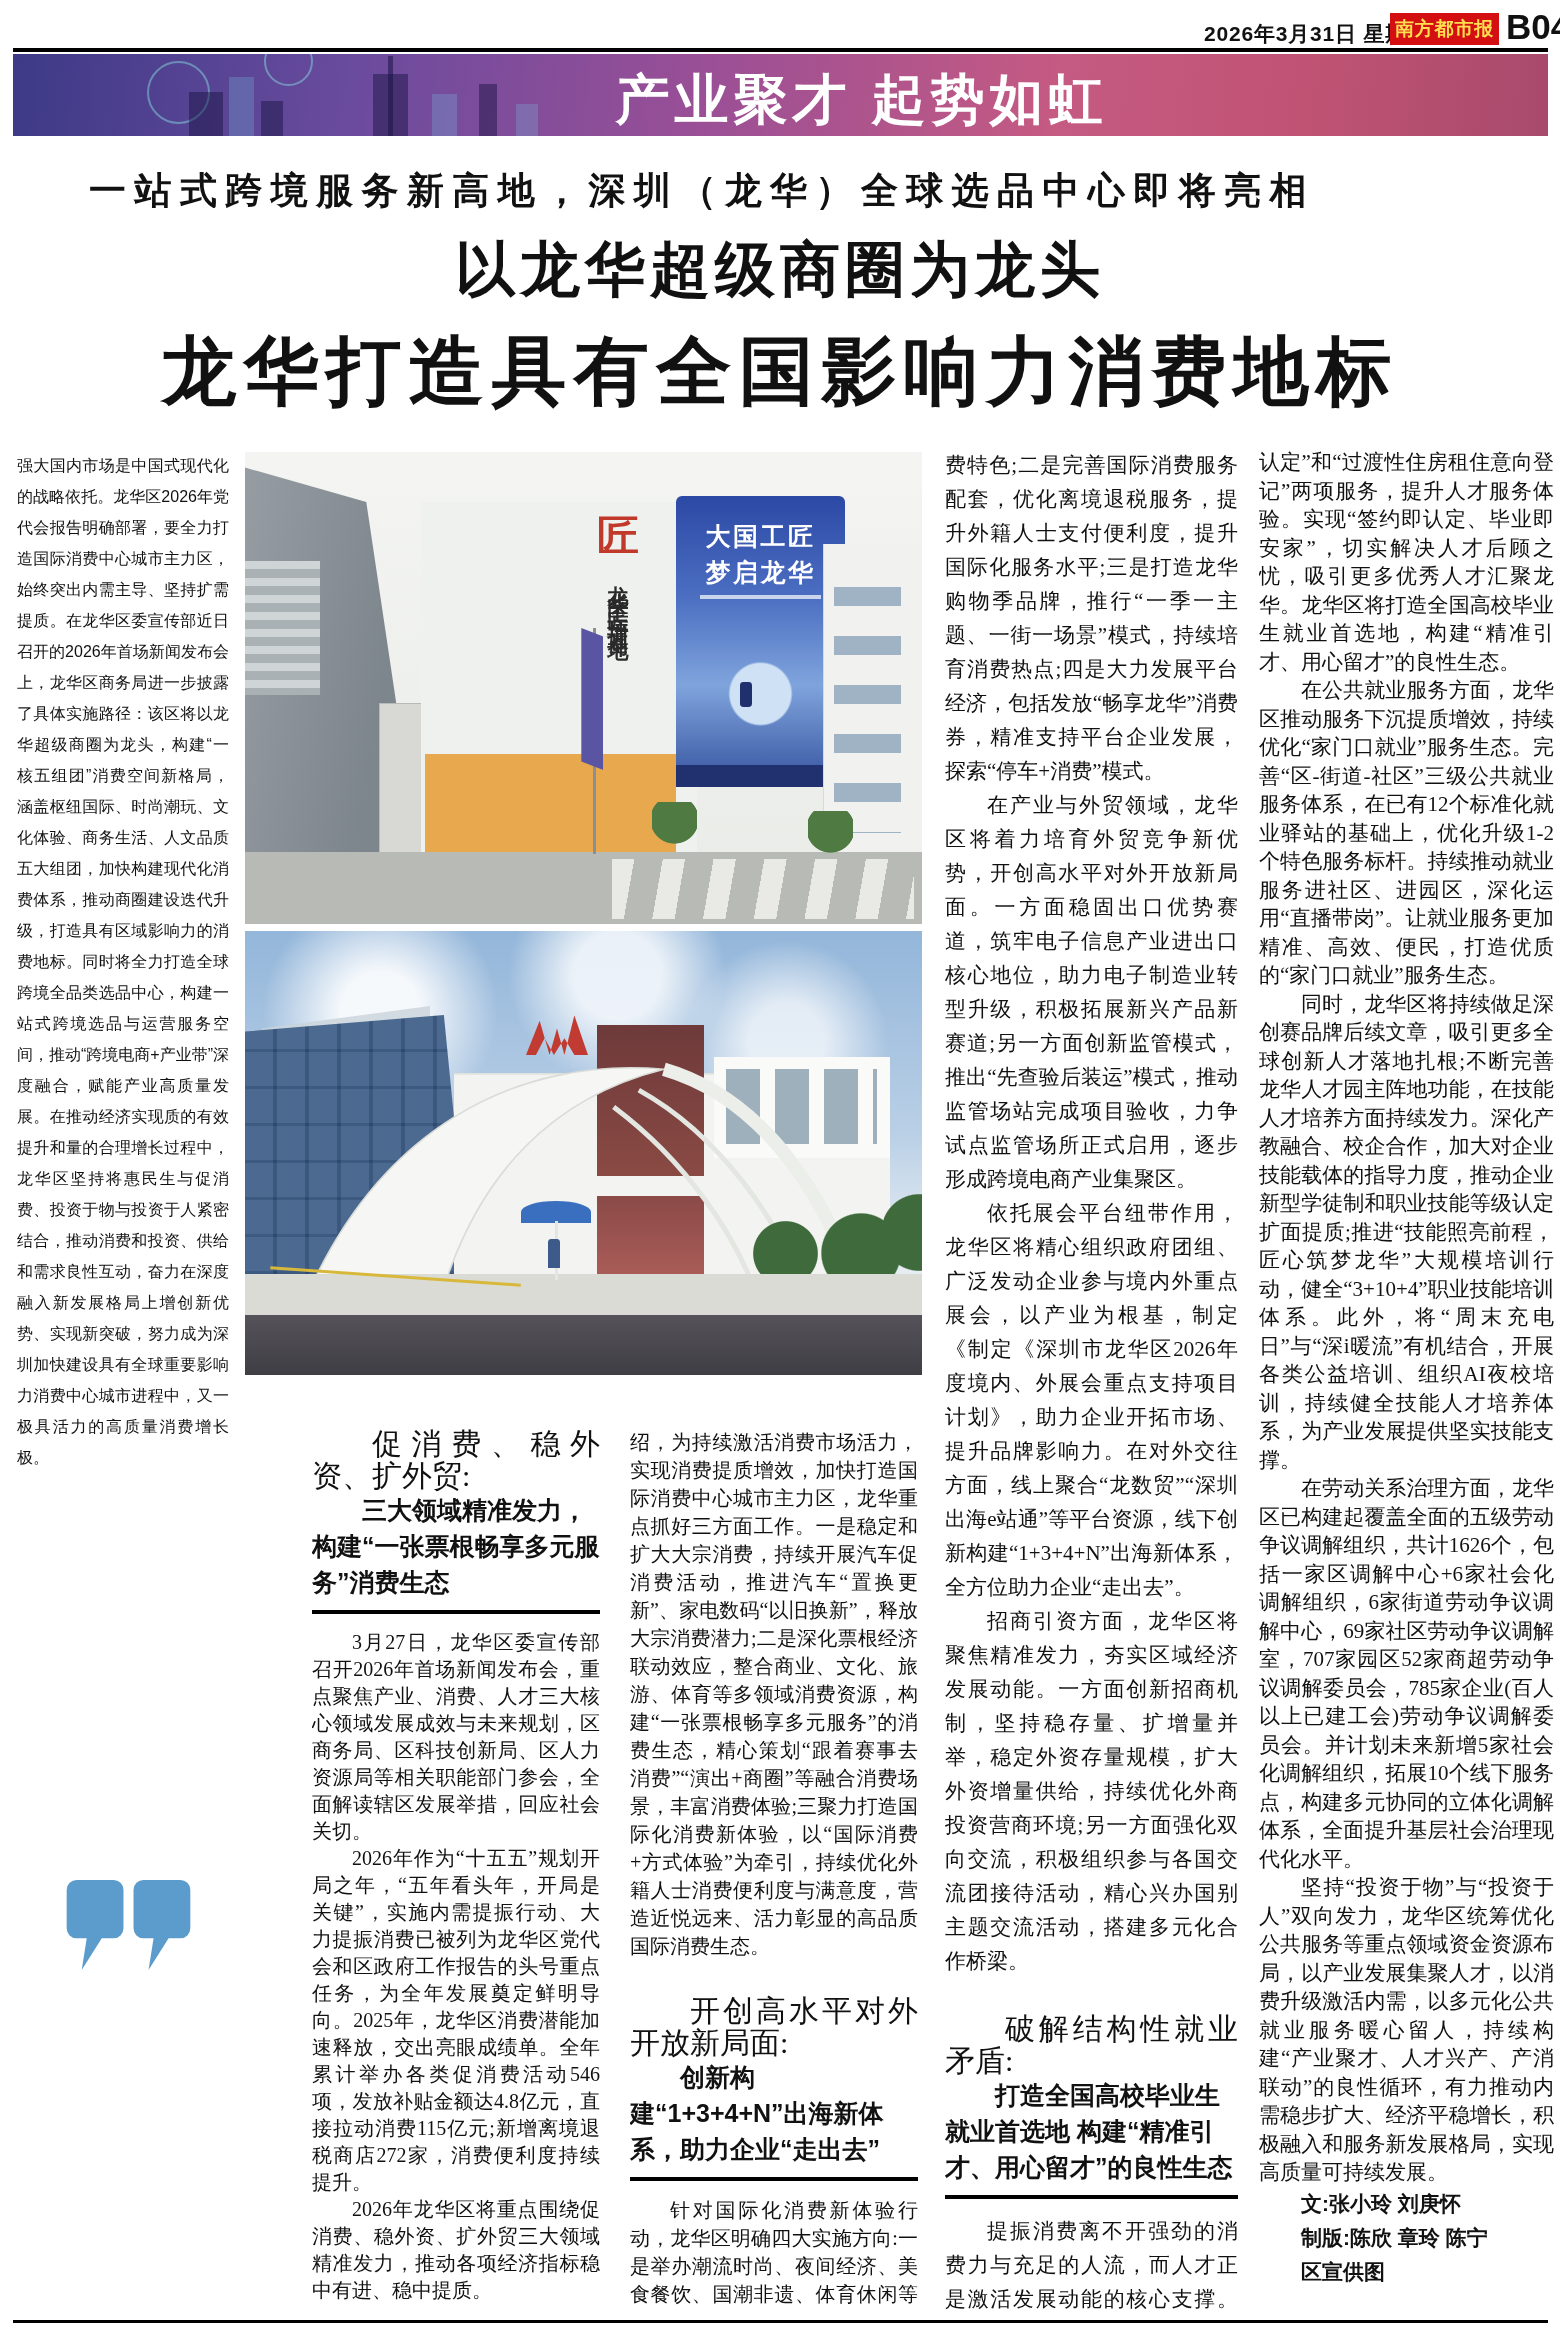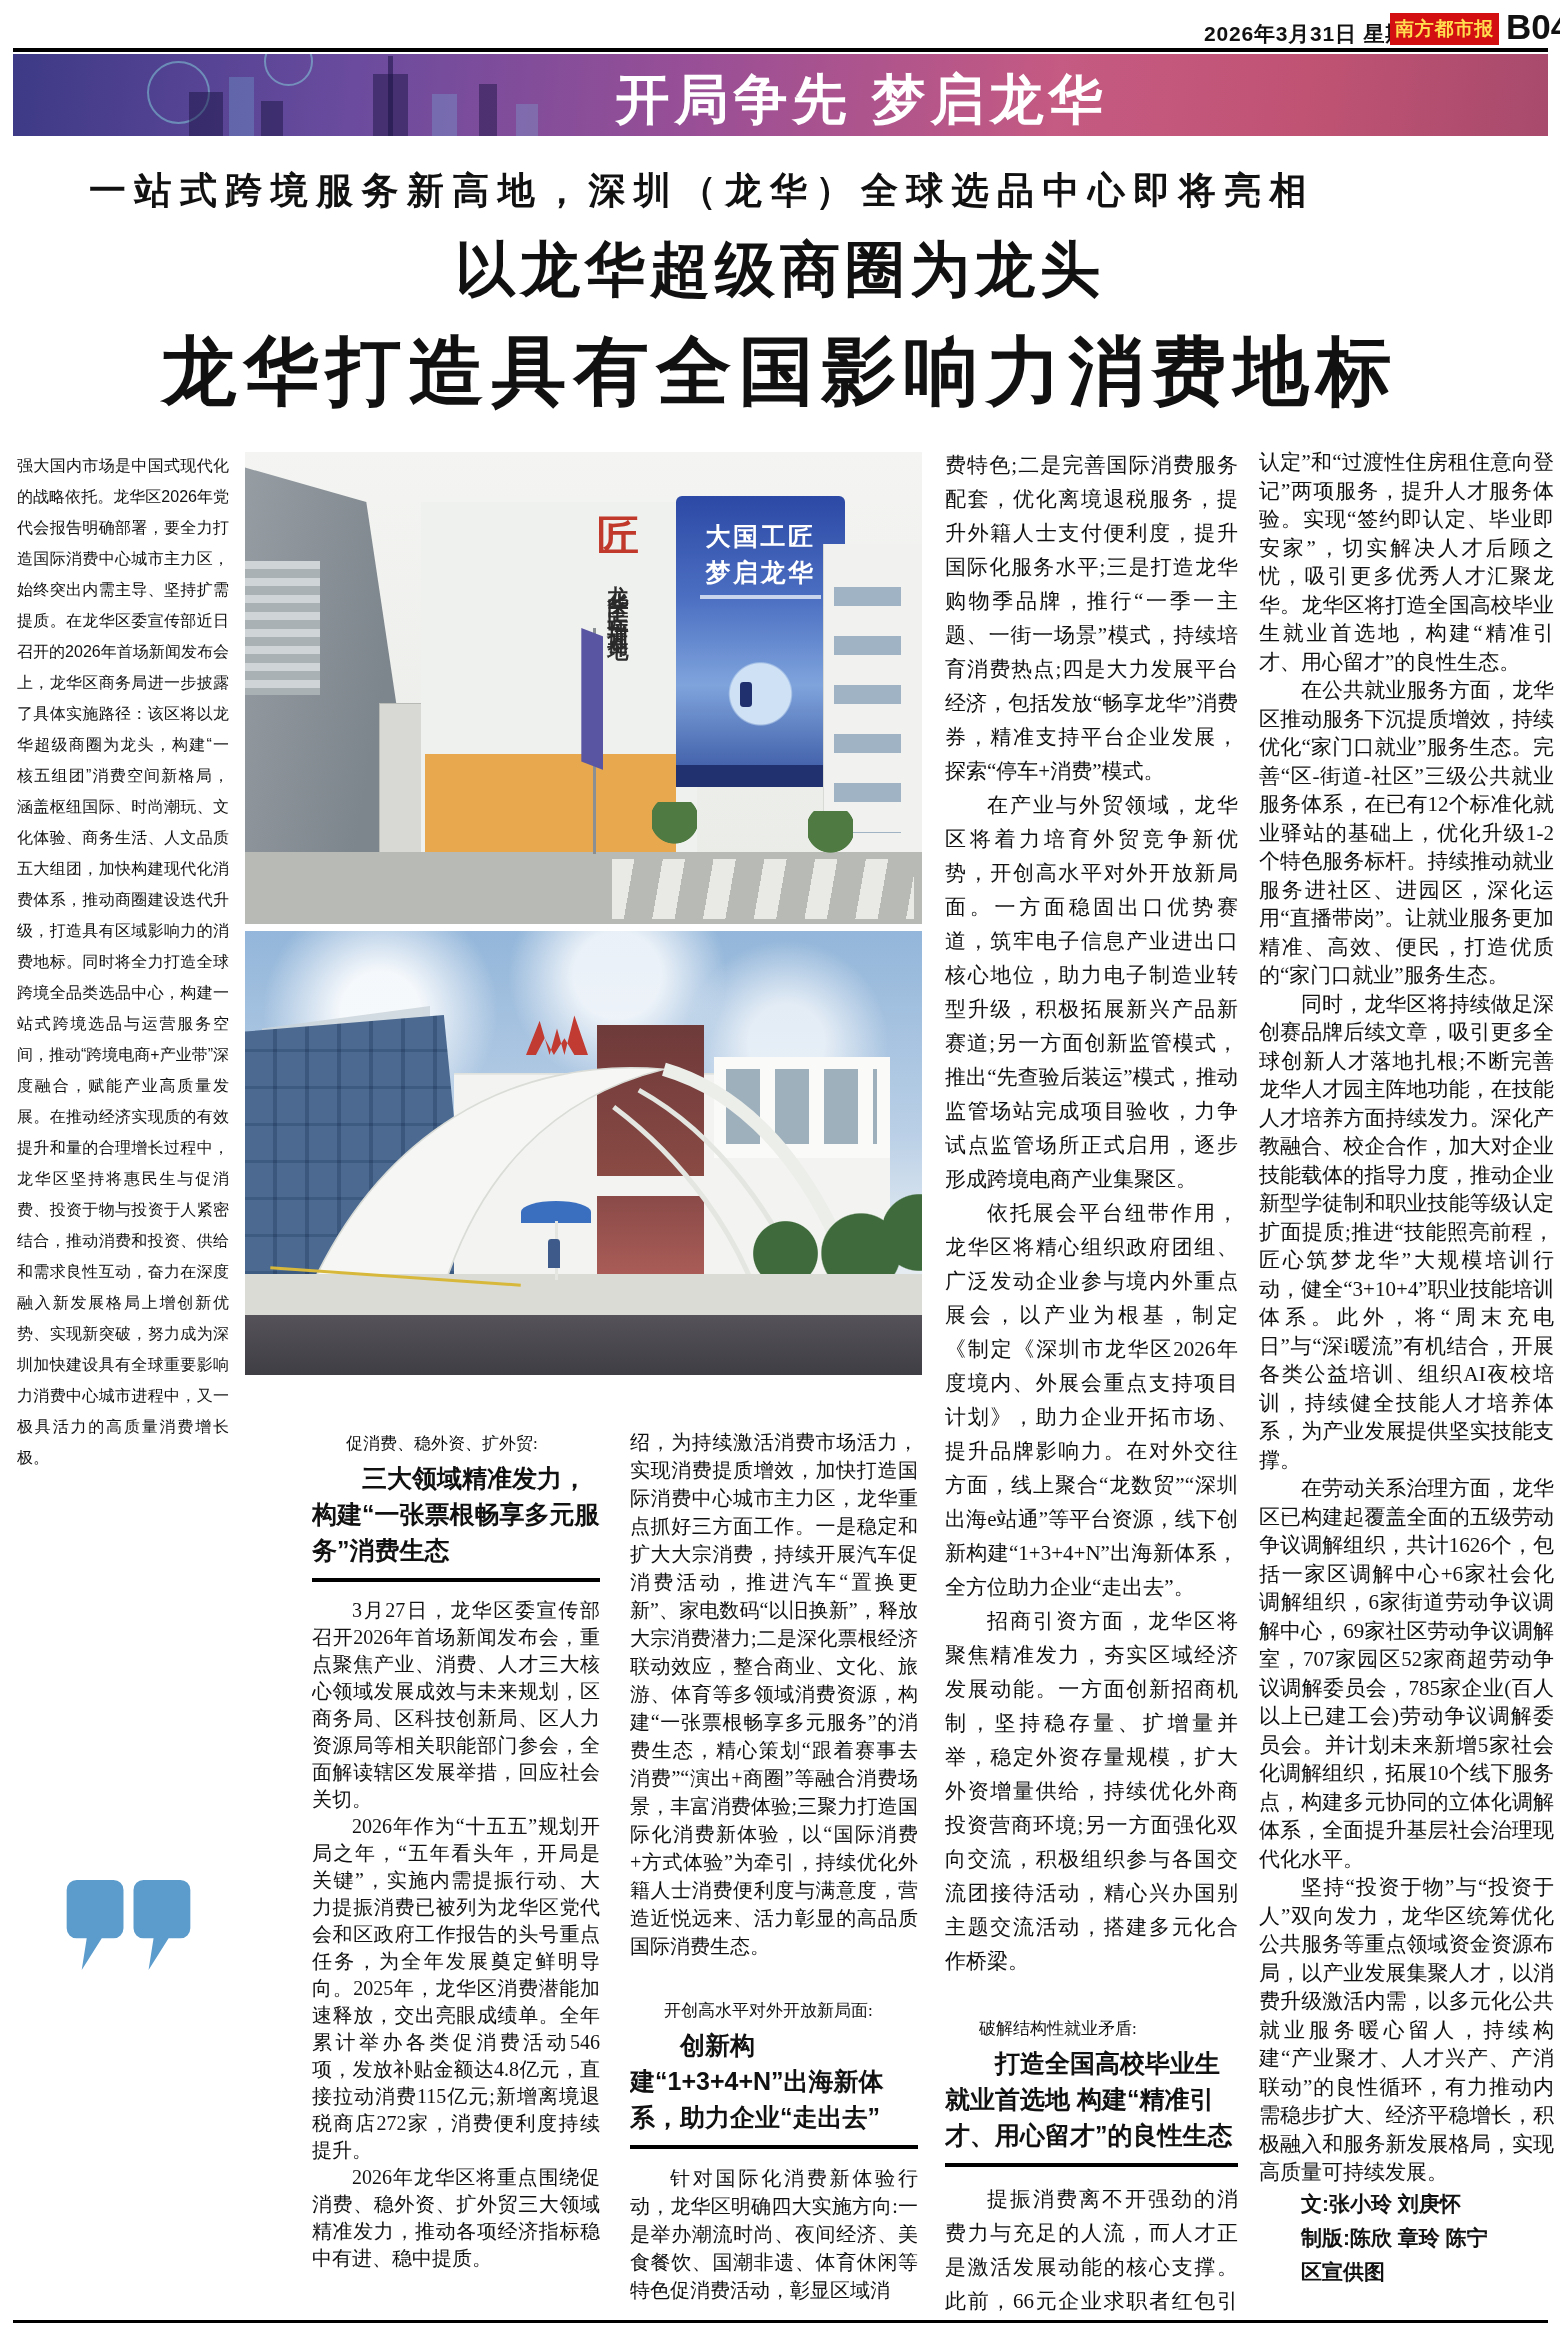--- a/index.html
+++ b/index.html
@@ -34,21 +34,21 @@
   
   .intro{left:17px;top:450px;width:212px;height:1417px;overflow:hidden;
          font-family:"Liberation Sans",sans-serif;font-size:16px;line-height:31px;text-align:justify;font-weight:500;}
   .col{overflow:hidden;text-align:justify;}
   .colA{left:312px;top:1428px;width:288px;height:881px;font-size:20px;line-height:27px;}
   .colB{left:630px;top:1428px;width:288px;height:881px;font-size:20px;line-height:28px;}
   .colC{left:945px;top:448px;width:293px;height:1863px;font-size:21px;line-height:34px;}
   .colD{left:1259px;top:448px;width:295px;height:1863px;font-size:21px;line-height:28.5px;}
   .col p{margin:0;text-indent:2em;}
   .col p.noind{text-indent:0;font-family:Liberation Serif, serif;}
-  .kicker{font-size:17px;line-height:32px;text-indent:0;font-family:"Liberation Serif",serif;}
+  .kicker{font-size:30px;line-height:32px;text-indent:0;font-family:"Liberation Serif",serif;}
   .shead{font-family:"Liberation Sans",sans-serif;font-size:25px;font-weight:700;line-height:36px;text-indent:0;text-align:left;}
   .srule{height:4.2px;background:#000;margin:10px 0 15px 0;}
   .secblock{margin-top:35px;}
   .credit{font-family:"Liberation Sans",sans-serif;font-weight:700;font-size:21px;line-height:34px;text-indent:0;text-align:left;}
 
   
   .pquote{left:65px;top:1878px;}
 
   
   .photo{overflow:hidden;}
@@ -131,21 +131,21 @@
     <div class="ring" style="left:134px;top:6.7px;width:59px;height:59px;"></div>
     <div class="ring" style="left:251px;top:-17px;width:45px;height:45px;"></div>
     <div class="bld" style="left:176px;width:34px;height:44px;"></div>
     <div class="bld lite" style="left:216px;width:25px;height:59px;"></div>
     <div class="bld" style="left:248px;width:22px;height:35px;"></div>
     <div class="bld" style="left:360px;width:35px;height:62px;"></div>
     <div class="spike" style="left:375px;height:80px;"></div>
     <div class="bld lite" style="left:419px;width:25px;height:42px;"></div>
     <div class="bld" style="left:466px;width:18.4px;height:52px;"></div>
     <div class="bld lite" style="left:503px;width:22px;height:32px;"></div>
-    <div class="banner-title">开局争先 梦启龙华</div>
+    <div class="banner-title">产业聚才 起势如虹</div>
   </div>
 
   <div class="abs deck">一站式跨境服务新高地，深圳（龙华）全球选品中心即将亮相</div>
   <div class="abs h1a">以龙华超级商圈为龙头</div>
   <div class="abs h1b">龙华打造具有全国影响力消费地标</div>
 
   <div class="abs intro">强大国内市场是中国式现代化的战略依托。龙华区2026年党代会报告明确部署，要全力打造国际消费中心城市主力区，始终突出内需主导、坚持扩需提质。在龙华区委宣传部近日召开的2026年首场新闻发布会上，龙华区商务局进一步披露了具体实施路径：该区将以龙华超级商圈为龙头，构建“一核五组团”消费空间新格局，涵盖枢纽国际、时尚潮玩、文化体验、商务生活、人文品质五大组团，加快构建现代化消费体系，推动商圈建设迭代升级，打造具有区域影响力的消费地标。同时将全力打造全球跨境全品类选品中心，构建一站式跨境选品与运营服务空间，推动“跨境电商+产业带”深度融合，赋能产业高质量发展。在推动经济实现质的有效提升和量的合理增长过程中，龙华区坚持将惠民生与促消费、投资于物与投资于人紧密结合，推动消费和投资、供给和需求良性互动，奋力在深度融入新发展格局上增创新优势、实现新突破，努力成为深圳加快建设具有全球重要影响力消费中心城市进程中，又一极具活力的高质量消费增长极。</div>
 
   <svg class="abs pquote" width="127" height="94" viewBox="0 0 152 112">
     <path fill="#5b9ccc" d="M2,14 a12,12 0 0 1 12,-12 h44 a12,12 0 0 1 12,12 v46 a12,12 0 0 1 -12,12 h-14 l-24,38 6,-38 h-12 a12,12 0 0 1 -12,-12 z"></path>

